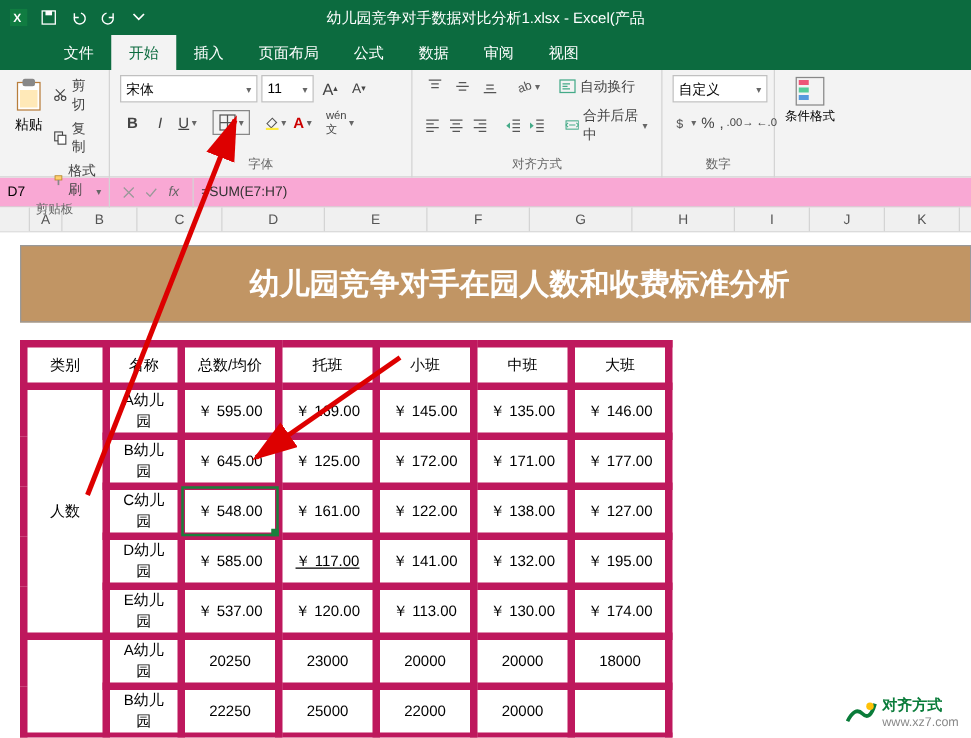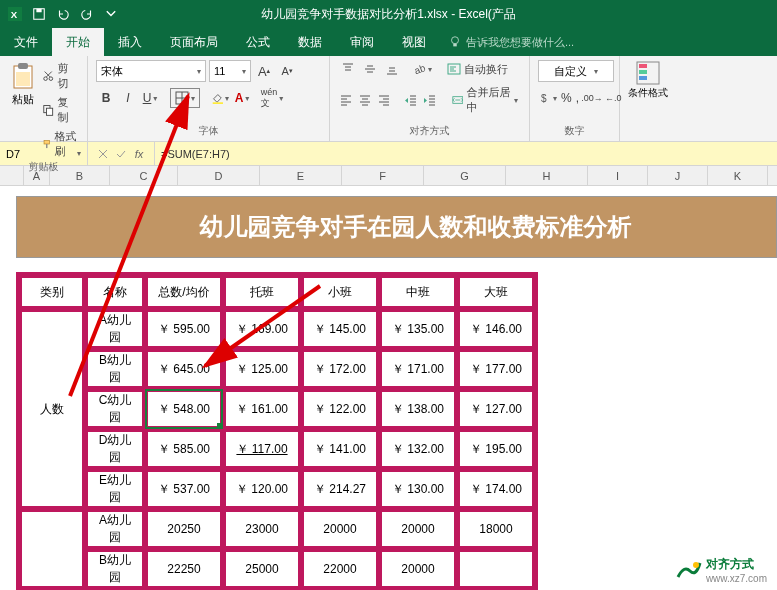--- a/index.html
+++ b/index.html
@@ -2,21 +2,21 @@
 <html><head>
 <meta charset="utf-8">
 <style>
 *{margin:0;padding:0;box-sizing:border-box;font-family:"Microsoft YaHei",Arial,sans-serif;}
 body{background:#fff;width:777px;height:590px;overflow:hidden;position:relative;}
 .titlebar{background:#0c6b3f;height:28px;display:flex;align-items:center;padding:0 4px;}
 .qat{display:flex;gap:2px;align-items:center;}
 .qat-btn{width:22px;height:22px;display:flex;align-items:center;justify-content:center;cursor:pointer;}
 .qat-btn svg{width:14px;height:14px;}
 .doc-title{position:absolute;left:50%;transform:translateX(-50%);color:#fff;font-size:12px;top:6px;white-space:nowrap;}
-.menubar{background:#0c6b3f;height:28px;display:flex;align-items:center;}
+.menubar{background:#0c6b3f;height:28px;display:flex;align-items:center;padding-left:37px;}
 .menu-tab{padding:0 14px;height:28px;line-height:28px;color:#fff;font-size:12px;cursor:pointer;}
 .menu-tab.active{background:#f3f3f3;color:#0c6b3f;}
 .tell-me{display:flex;align-items:center;color:#b8d8c8;font-size:11px;margin-left:8px;}
 .tell-me svg{width:14px;height:14px;margin-right:4px;}
 .ribbon{background:#f3f3f3;border-bottom:1px solid #d4d4d4;height:86px;display:flex;position:relative;}
 .ribbon-group{border-right:1px solid #d4d4d4;padding:4px 8px 2px 8px;display:flex;flex-direction:column;justify-content:space-between;height:86px;}
 .group-label{text-align:center;font-size:10px;color:#666;padding-bottom:2px;}
 .clipboard{width:88px;}
 .paste-btn{display:flex;flex-direction:column;align-items:center;width:36px;padding:2px;cursor:pointer;}
 .paste-btn svg{width:26px;height:28px;}
@@ -32,25 +32,25 @@
 .sm-btn{width:20px;height:20px;display:flex;align-items:center;justify-content:center;cursor:pointer;border:1px solid transparent;font-size:12px;color:#444;}
 .font-row2{display:flex;align-items:center;gap:2px;margin-top:6px;}
 .border-btn{width:30px;height:20px;display:flex;align-items:center;justify-content:center;border:1px solid #888;cursor:pointer;position:relative;}
 .dd{font-size:8px;margin-left:2px;color:#666;}
 .align-group{width:200px;}
 .align-row{display:flex;align-items:center;gap:2px;}
 .align-btn{width:20px;height:18px;display:flex;align-items:center;justify-content:center;cursor:pointer;}
 .merge-item{display:flex;align-items:center;font-size:11px;color:#444;cursor:pointer;padding:1px 3px;}
 .merge-item svg{width:14px;height:14px;margin-right:3px;}
 .number-group{width:90px;}
-.num-sel{border:1px solid #c0c0c0;background:#fff;height:22px;width:76px;font-size:11px;padding:0 15px;display:flex;align-items:center;justify-content:space-between;}
+.num-sel{border:1px solid #c0c0c0;background:#fff;height:22px;width:76px;font-size:11px;padding:0 4px;display:flex;align-items:center;justify-content:space-between;}
 .style-group{width:56px;align-items:center;}
 .cond-fmt{display:flex;flex-direction:column;align-items:center;font-size:10px;cursor:pointer;}
 .cond-fmt svg{width:26px;height:26px;}
-.formula-bar{height:24px;border-bottom:1px solid #d4d4d4;display:flex;align-items:center;background:#fef9c3;}
+.formula-bar{height:24px;border-bottom:1px solid #d4d4d4;display:flex;align-items:center;background:#f9a8d4;}
 .name-box{width:88px;border-right:1px solid #d4d4d4;height:24px;font-size:11px;padding:0 6px;display:flex;align-items:center;justify-content:space-between;}
 .fb-btns{display:flex;align-items:center;padding:0 6px;border-right:1px solid #d4d4d4;height:24px;}
 .fb-btn{width:18px;height:18px;display:flex;align-items:center;justify-content:center;cursor:pointer;}
 .formula-input{flex:1;padding:0 6px;font-size:11px;color:#333;}
 .col-headers{height:20px;display:flex;background:#f0f0f0;border-bottom:1px solid #d4d4d4;}
 .row-hdr-spacer{width:24px;border-right:1px solid #d4d4d4;background:#f0f0f0;}
 .col-hdr{border-right:1px solid #d4d4d4;text-align:center;font-size:11px;line-height:20px;color:#555;}
 .sheet-area{display:flex;}
 .sheet-content{position:relative;flex:1;background:#fff;}
 .doc-title-cell{background:#c19564;color:#fff;font-size:24px;font-weight:bold;text-align:center;padding:14px 0;border:1px solid #999;}
@@ -107,27 +107,20 @@
 
 <div class="menubar">
   <div class="menu-tab">文件</div>
   <div class="menu-tab active">开始</div>
   <div class="menu-tab">插入</div>
   <div class="menu-tab">页面布局</div>
   <div class="menu-tab">公式</div>
   <div class="menu-tab">数据</div>
   <div class="menu-tab">审阅</div>
   <div class="menu-tab">视图</div>
-  <div class="tell-me">
-    <svg viewBox="0 0 16 16">
-        <circle cx="8" cy="6" r="4" fill="none" stroke="#b8d8c8"></circle>
-        <rect x="6" y="10" width="4" height="3" fill="#b8d8c8"></rect>
-      </svg>
-    <span>告诉我您想要做什么...</span>
-  </div>
 </div>
 
 <div class="ribbon">
 
   <div class="ribbon-group clipboard">
     <div class="clip-row">
       <div class="paste-btn">
         <svg viewBox="0 0 26 28">
             <rect x="4" y="4" width="18" height="22" fill="#fff" stroke="#b87d3c"></rect>
             <rect x="8" y="1" width="10" height="6" rx="2" fill="#888"></rect>
@@ -430,21 +423,21 @@
             <td style="width: 78px;">￥ 585.00</td>
             <td style="width: 78px; text-decoration: underline;">￥ 117.00</td>
             <td style="width: 78px;">￥ 141.00</td>
             <td style="width: 78px;">￥ 132.00</td>
             <td style="width: 78px;">￥ 195.00</td>
           </tr>
           <tr>
             <td style="width: 60px;">E幼儿园</td>
             <td style="width: 78px;">￥ 537.00</td>
             <td style="width: 78px;">￥ 120.00</td>
-            <td style="width: 78px;">￥ 214.27</td>
+            <td style="width: 78px;">￥ 113.00</td>
             <td style="width: 78px;">￥ 130.00</td>
             <td style="width: 78px;">￥ 174.00</td>
           </tr>
           <tr>
             <td rowspan="2"></td>
             <td style="width: 60px;">A幼儿园</td>
             <td style="width: 78px;">20250</td>
             <td style="width: 78px;">23000</td>
             <td style="width: 78px;">20000</td>
             <td style="width: 78px;">20000</td>

